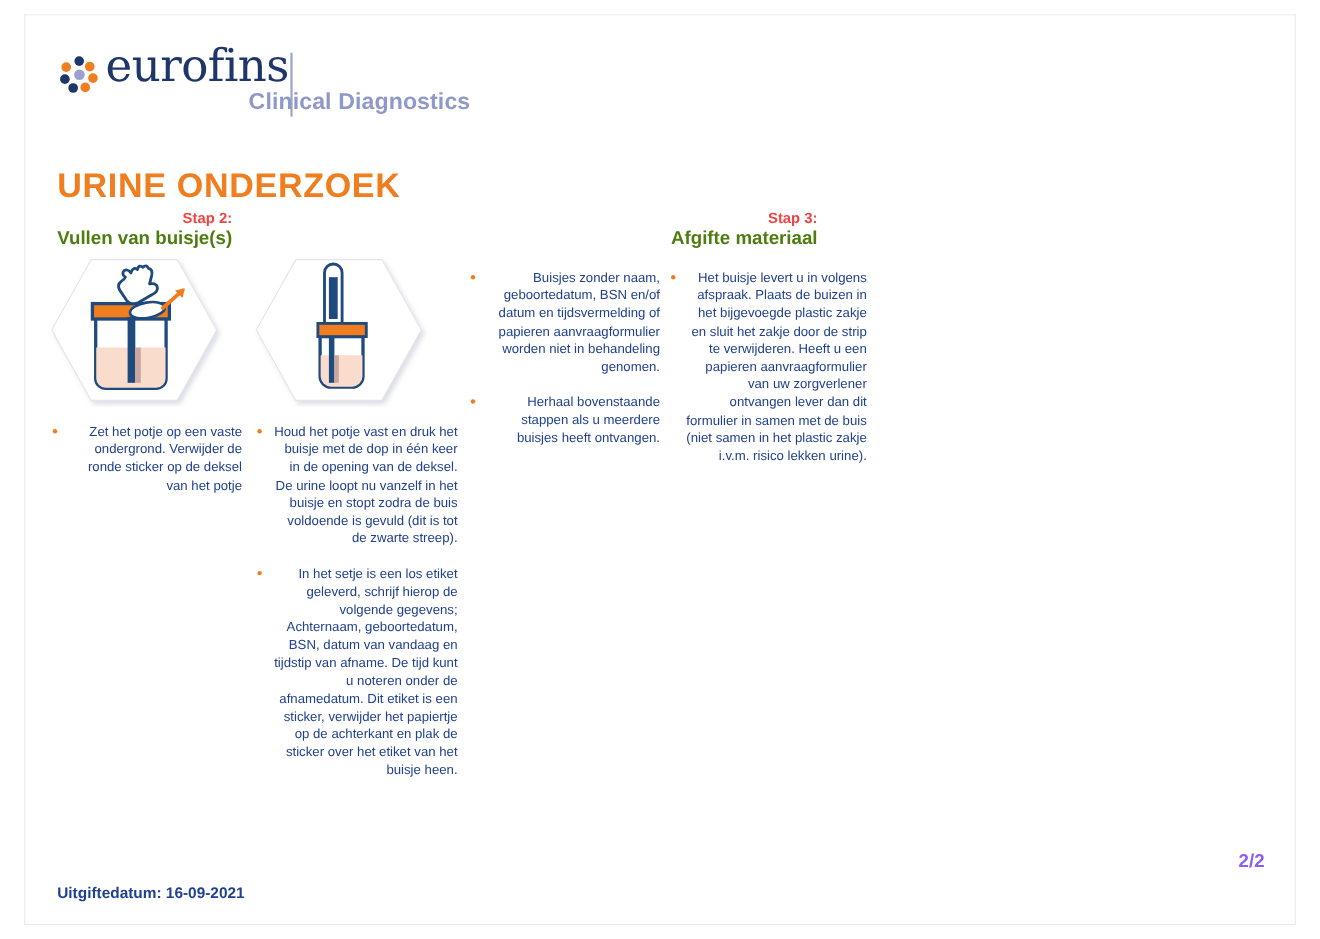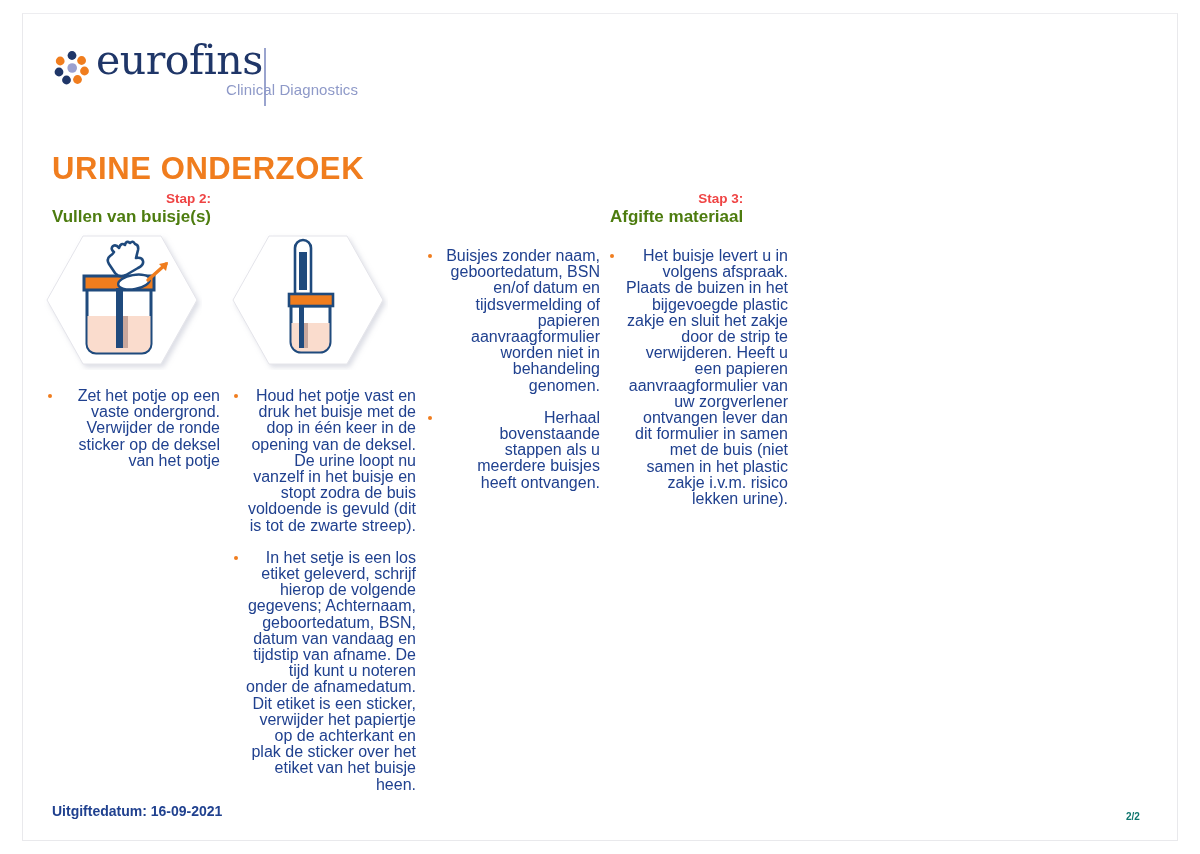--- a/index.html
+++ b/index.html
@@ -65,22 +65,22 @@
     left: 212px;
     top: 3px;
     width: 2px;
     height: 58px;
     background: #9aa4ce;
   }
   #brand-sub {
     position: absolute;
     left: 226px;
     top: 82px;
-    font-size: 15px;
-    font-weight: normal;
+    font-size: 21px;
+    font-weight: bold;
     color: #8e99c8;
     letter-spacing: 0.1px;
     line-height: 1;
   }
 
   
   #doc-title {
     position: absolute;
     left: 52px;
     top: 131px;
@@ -116,21 +116,21 @@
     position: absolute;
     width: 160px;
     height: 140px;
   }
   #hex1 { left: 42px; top: 230px; }
   #hex2 { left: 228px; top: 230px; }
 
   
   .col {
     position: absolute;
-    font-size: 16px;
+    font-size: 12px;
     line-height: 16.2px;
     color: #20418f;
   }
   #col1 { left: 48px; top: 372px; width: 172px; }
   #col2 { left: 234px; top: 372px; width: 182px; }
   #col3 { left: 428px; top: 232px; width: 172px; }
   #col4 { left: 610px; top: 232px; width: 178px; }
 
   .bullet-item {
     position: relative;
@@ -154,24 +154,24 @@
     position: absolute;
     left: 52px;
     top: 803px;
     font-size: 14px;
     font-weight: bold;
     color: #20418f;
   }
   #page-num {
     position: absolute;
     left: 1126px;
-    top: 811px;
-    font-size: 10px;
-    font-weight: bold;
-    color: #0f766e;
+    top: 773px;
+    font-size: 17px;
+    font-weight: bold;
+    color: #8b5cf6;
   }
 </style>
 </head>
 <body>
 
 <div id="page">
 
   <div id="page-frame"></div>
 
   <div id="header">

